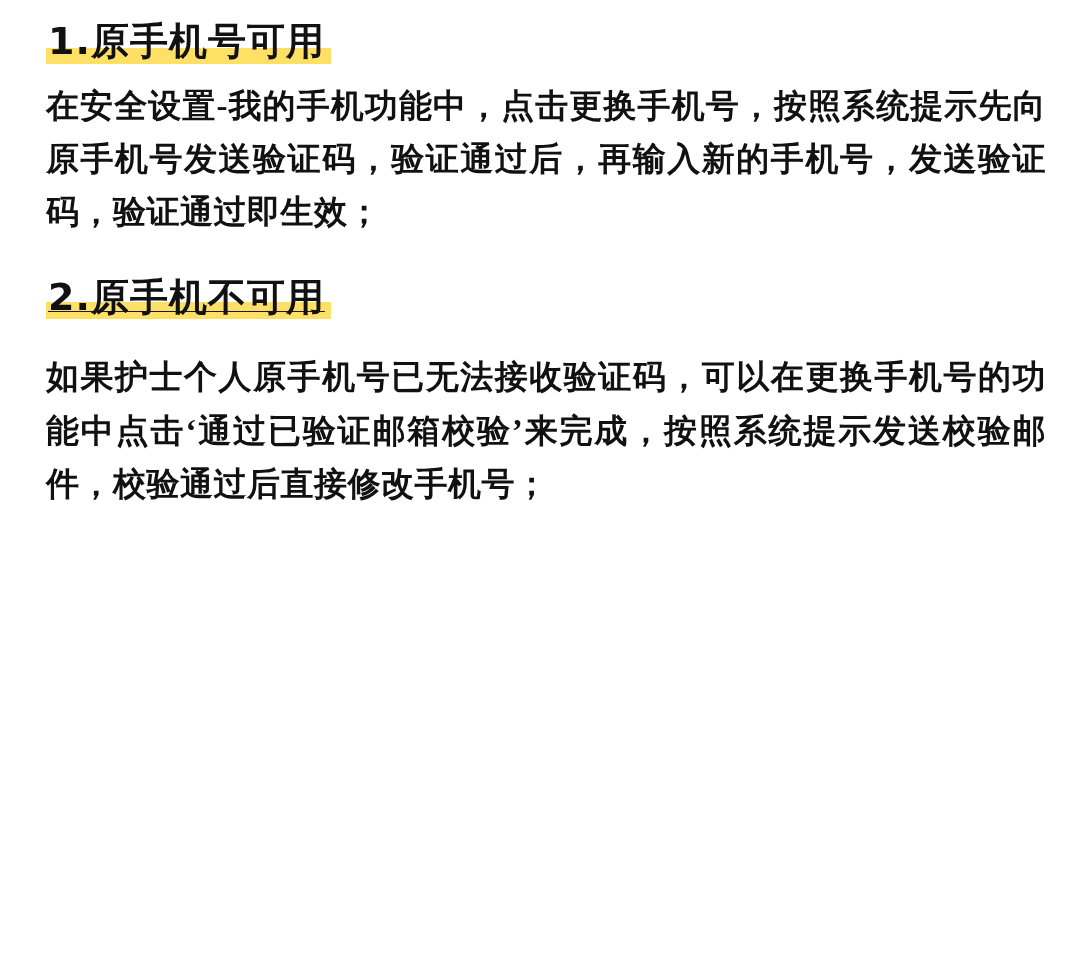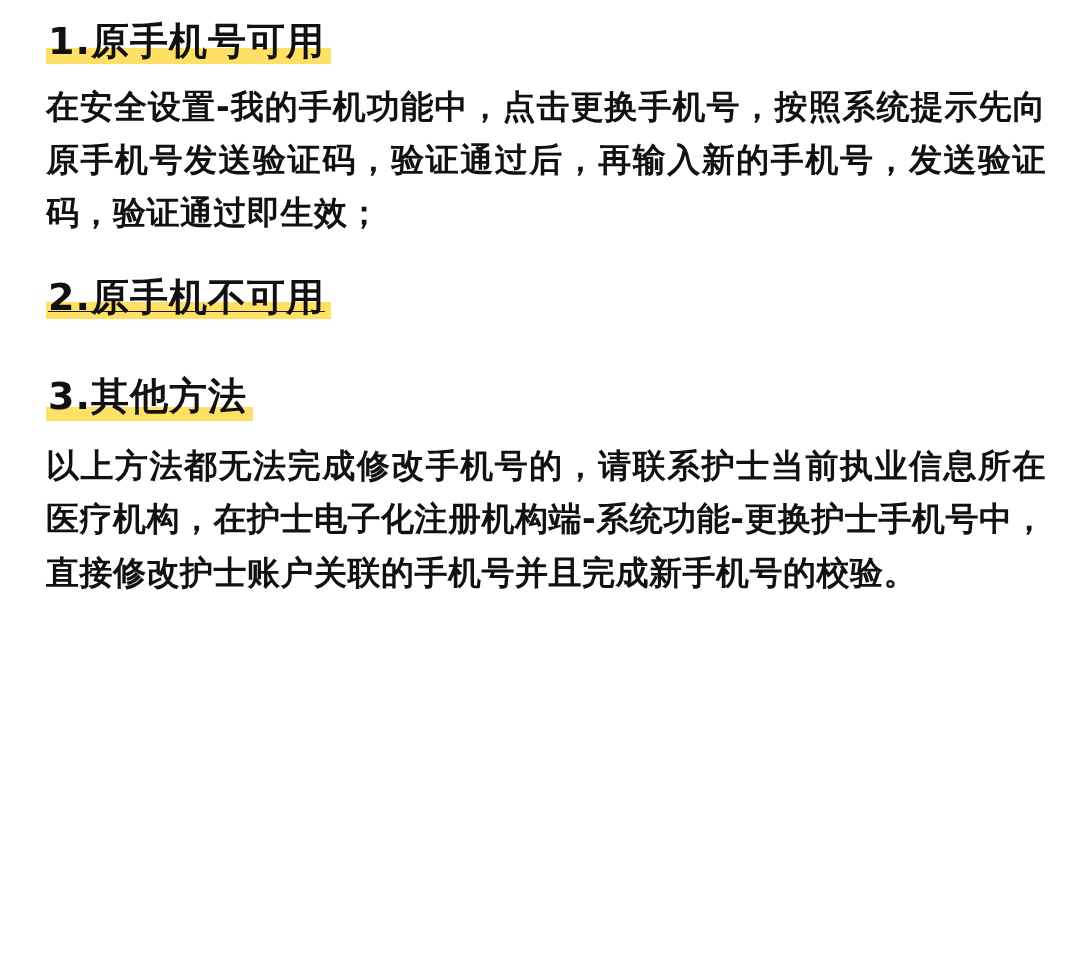--- a/index.html
+++ b/index.html
@@ -51,20 +51,21 @@
   }
   .body-text {
     font-size: 33px;
     font-weight: bold;
     line-height: 1.62;
     letter-spacing: 0.5px;
     color: #111111;
     margin: 0;
     text-align: justify;
     text-justify: inter-ideograph;
+    font-family: Liberation Serif, serif;
   }
   .sec1 { margin-bottom: 34px; }
   .sec1 .heading-wrap { margin-bottom: 14px; }
   .sec2 { margin-bottom: 22px; }
   .sec2 .heading-wrap { margin-bottom: 30px; text-decoration: underline; }
   .sec3 .heading-wrap { margin-bottom: 18px; }
   .sec2 .heading-hl { height: 17px; }
   .sec3 .heading-hl { height: 14px; bottom: 0px; }
 </style>
 </head>
@@ -78,23 +79,17 @@
       <span class="heading-text">1.原手机号可用</span>
     </div>
     <p class="body-text">在安全设置-我的手机功能中，点击更换手机号，按照系统提示先向原手机号发送验证码，验证通过后，再输入新的手机号，发送验证码，验证通过即生效；</p>
   </div>
 
   <div class="section sec2">
     <div class="heading-wrap">
       <span class="heading-hl"></span>
       <span class="heading-text">2.原手机不可用</span>
     </div>
+    <p class="body-text">如果护士个人原手机号已无法接收验证码，可以在更换手机号的功能中点击‘通过已验证邮箱校验’来完成，按照系统提示发送校验邮件，校验通过后直接修改手机号；</p>
   </div>
 
-  <div class="section sec3">
-    <div class="heading-wrap">
-      <span class="heading-hl"></span>
-      <span class="heading-text">3.其他方法</span>
-    </div>
-    <p class="body-text">以上方法都无法完成修改手机号的，请联系护士当前执业信息所在医疗机构，在护士电子化注册机构端-系统功能-更换护士手机号中，直接修改护士账户关联的手机号并且完成新手机号的校验。</p>
-  </div>
 
 </div>
 
 </body></html>

